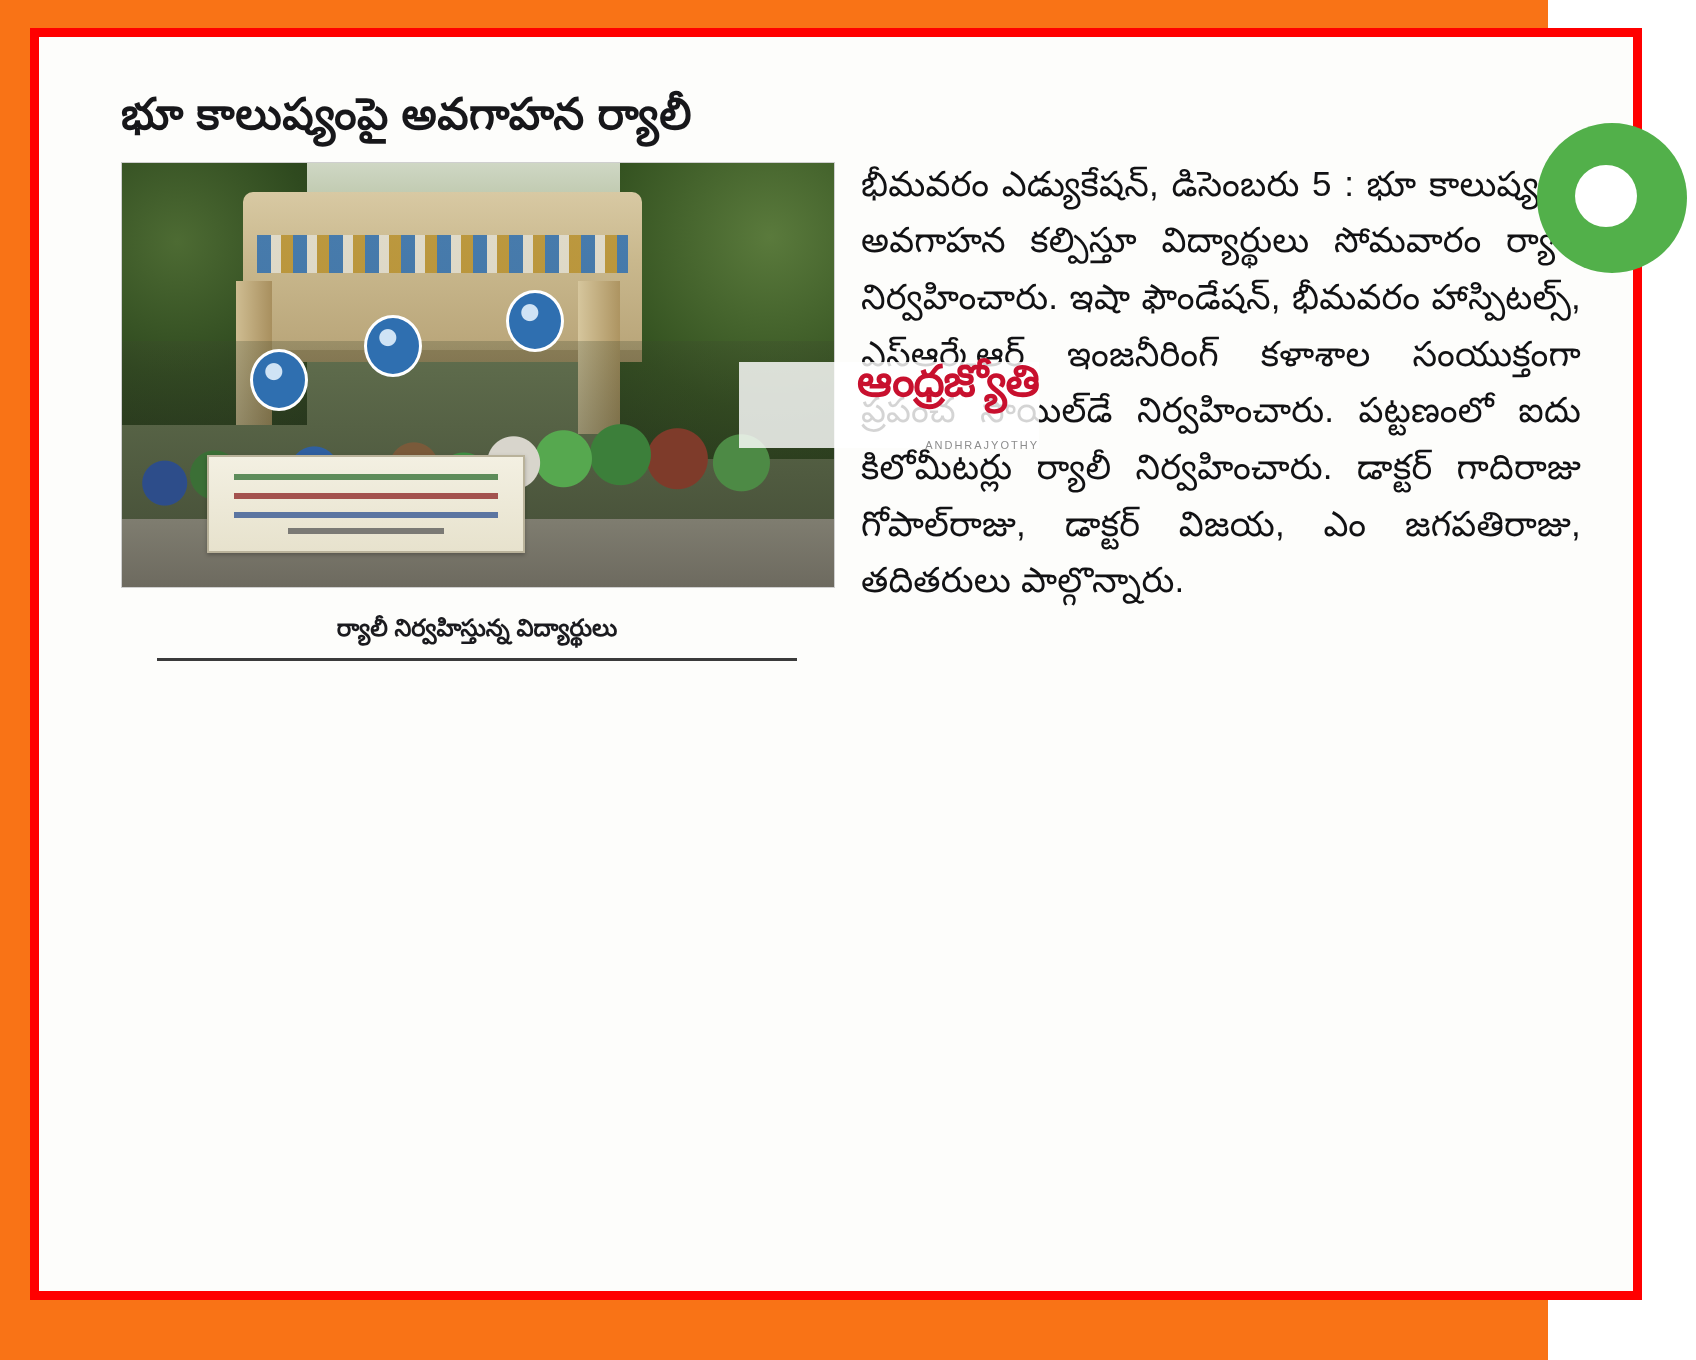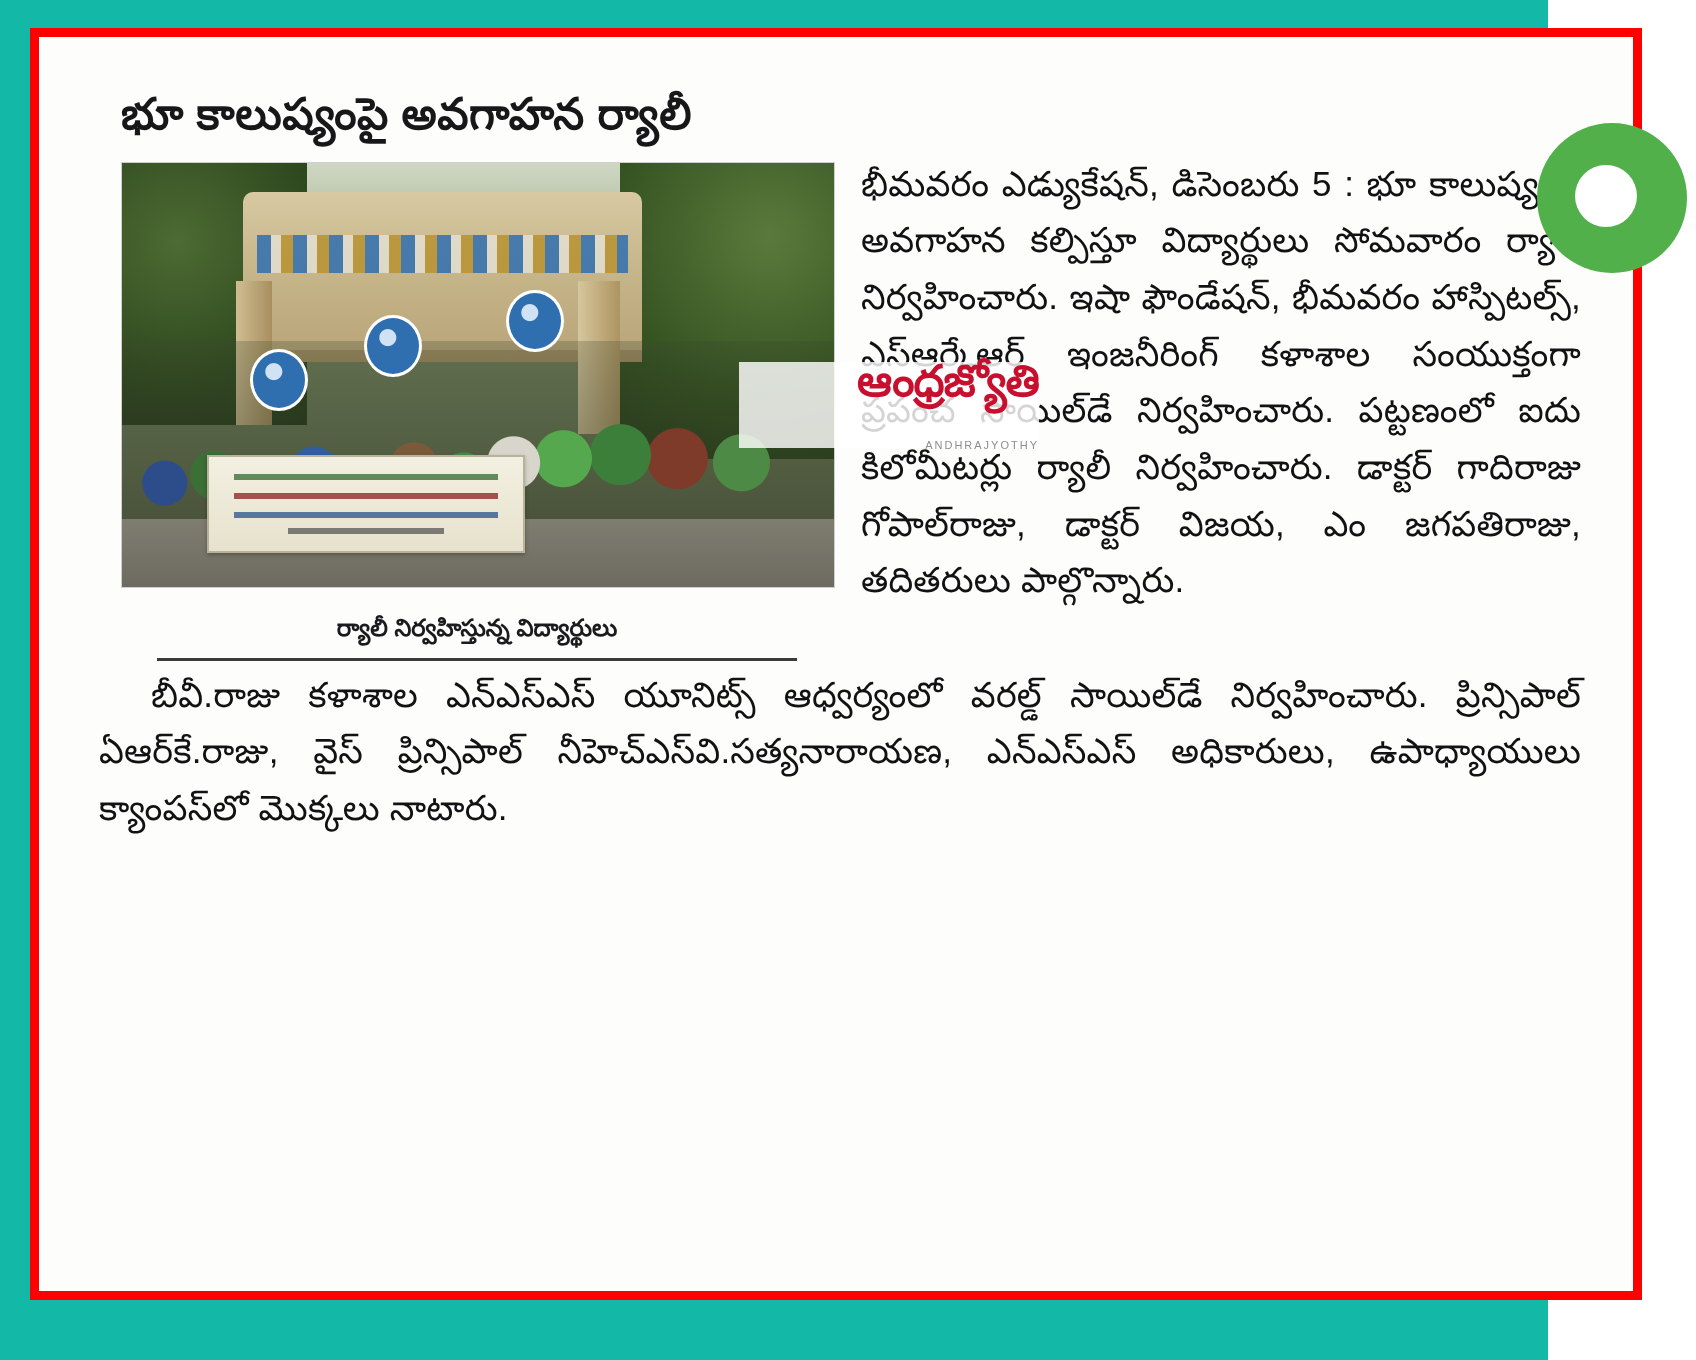--- a/index.html
+++ b/index.html
@@ -10,21 +10,21 @@
   body {
     width: 1696px;
     height: 1360px;
     font-family: "Liberation Sans", sans-serif;
     overflow: hidden;
   }
   .page {
     position: relative;
     width: 1548px;
     height: 1360px;
-    background: #14b8a6;
+    background: #f97316;
   }
   
   .clip-frame {
     position: absolute;
     left: 30px;
     top: 28px;
     width: 1612px;
     height: 1272px;
     border: 9px solid #ff0000;
     background: #fdfdfb;
@@ -264,19 +264,18 @@
           <div class="caption">ర్యాలీ నిర్వహిస్తున్న విద్యార్థులు</div>
         </div>
 
         <div class="watermark">
           <div class="wm-main">ఆంధ్రజ్యోతి</div>
           <div class="wm-sub">ANDHRAJYOTHY</div>
         </div>
 
         <div class="col-text lead-para">భీమవరం ఎడ్యుకేషన్, డిసెంబరు 5 : భూ కాలుష్యంపై అవగాహన కల్పిస్తూ విద్యార్థులు సోమవారం ర్యాలీ నిర్వహించారు. ఇషా ఫౌండేషన్, భీమవరం హాస్పిటల్స్, ఎస్ఆర్కేఆర్ ఇంజనీరింగ్ కళాశాల సంయుక్తంగా ప్రపంచ సాయిల్‌డే నిర్వహించారు. పట్టణంలో ఐదు కిలోమీటర్లు ర్యాలీ నిర్వహించారు. డాక్టర్ గాదిరాజు గోపాల్‌రాజు, డాక్టర్ విజయ, ఎం జగపతిరాజు, తదితరులు పాల్గొన్నారు.</div>
 
-        <div class="col-text flow-para indent">బీవీ.రాజు కళాశాల ఎన్‌ఎస్‌ఎస్ యూనిట్స్ ఆధ్వర్యంలో వరల్డ్ సాయిల్‌డే నిర్వహించారు. ప్రిన్సిపాల్ ఏఆర్‌కే.రాజు, వైస్ ప్రిన్సిపాల్ నీహెచ్‌ఎస్‌వి.సత్యనారాయణ, ఎన్‌ఎస్‌ఎస్ అధికారులు, ఉపాధ్యాయులు క్యాంపస్‌లో మొక్కలు నాటారు.</div>
 
 
       </div>
     </div>
   </div>
 </div>
 
 </body></html>

